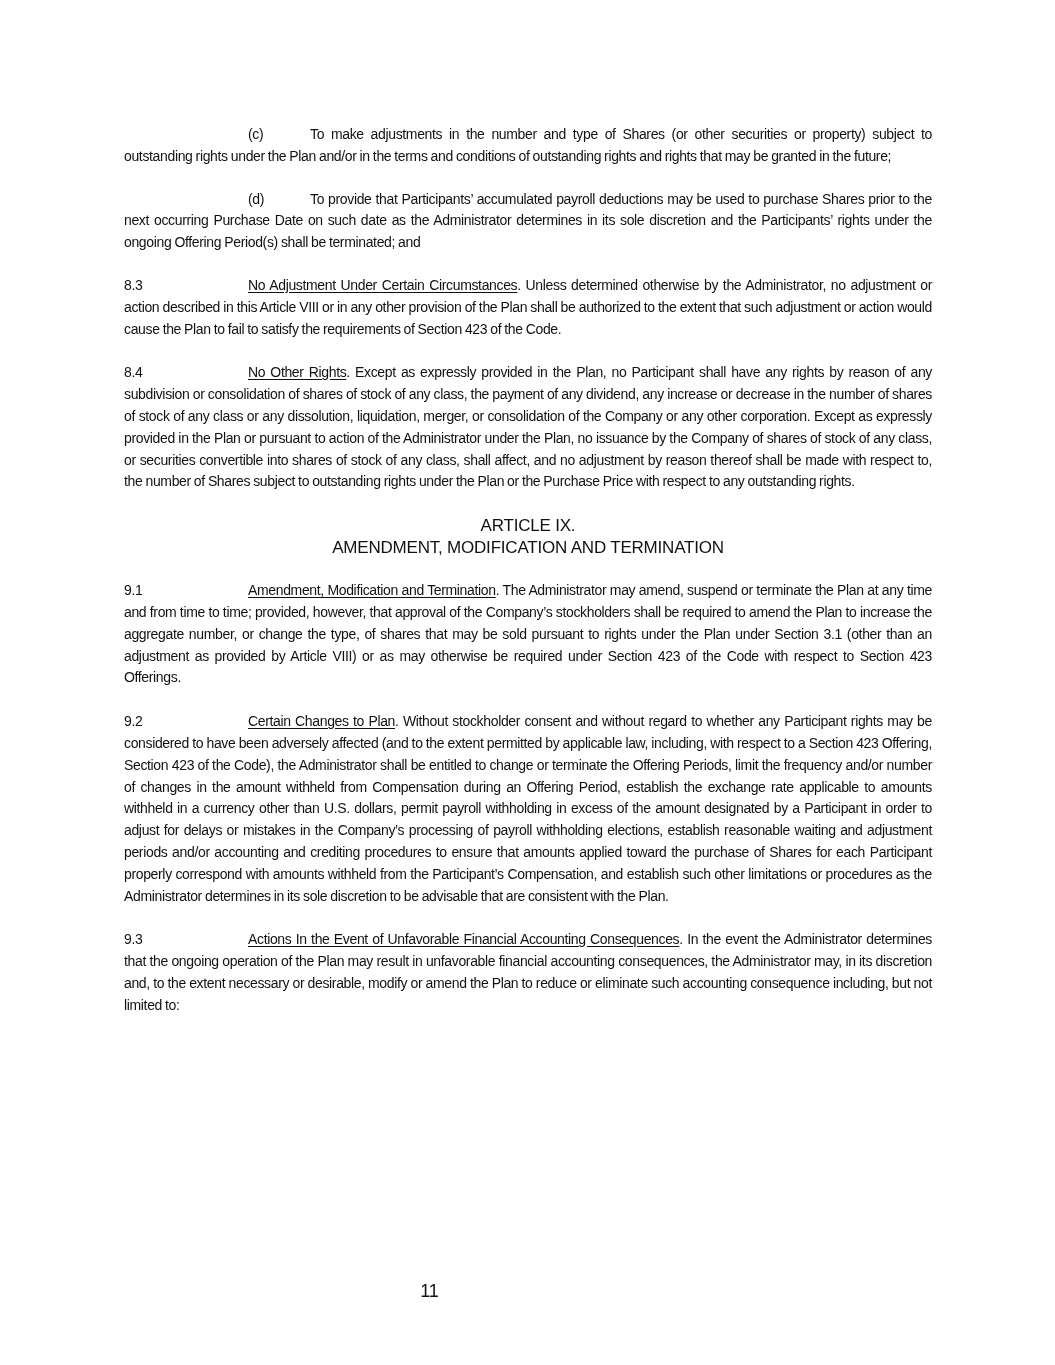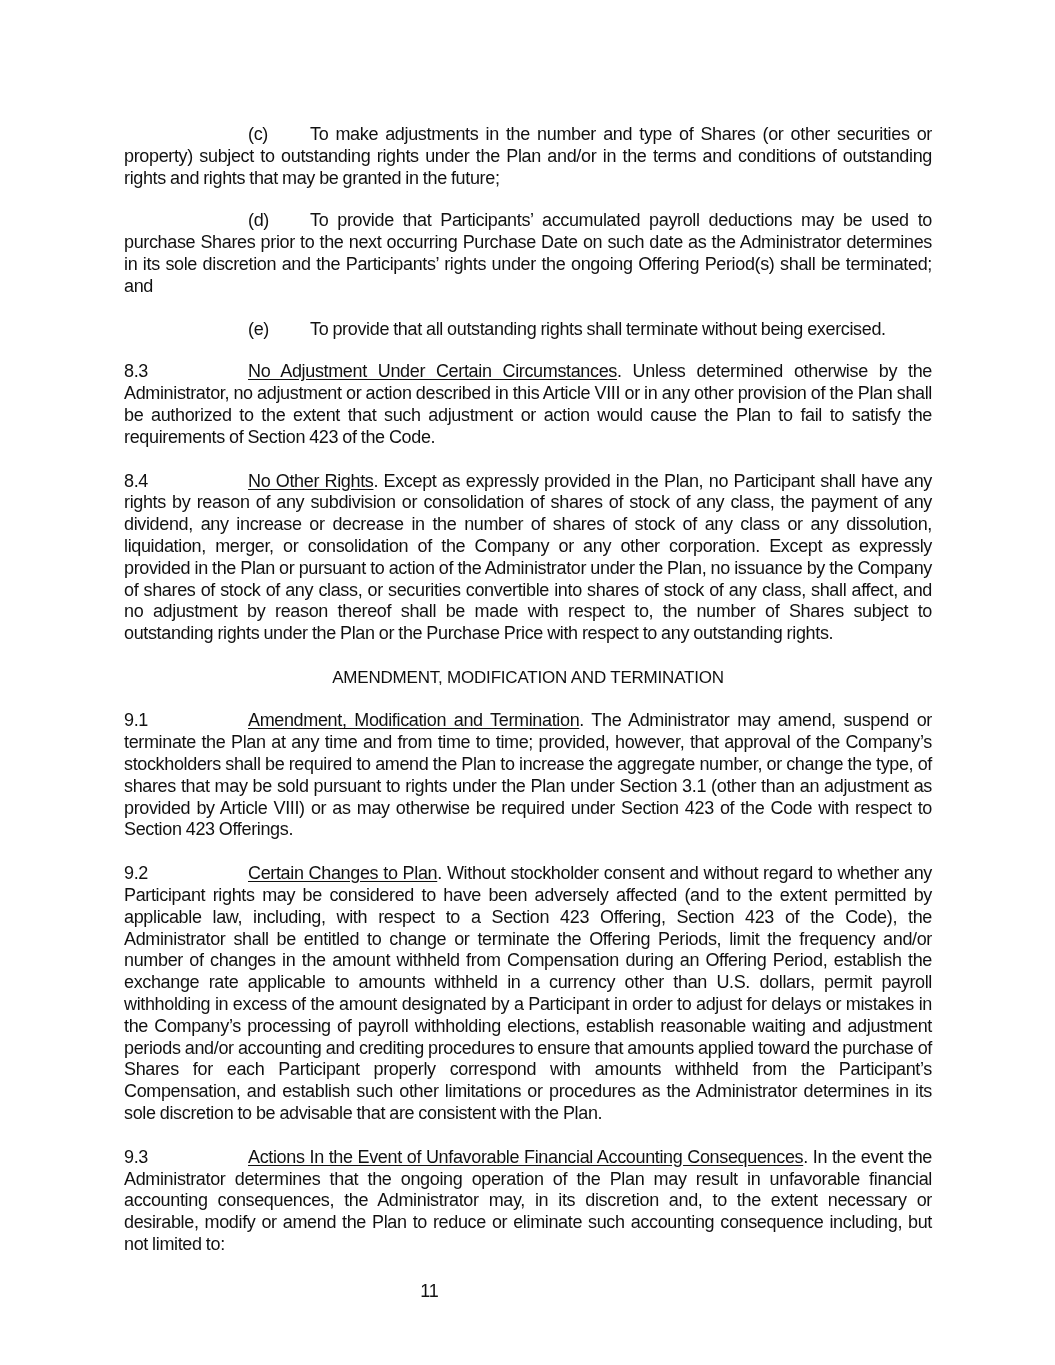--- a/index.html
+++ b/index.html
@@ -2,21 +2,21 @@
 <html><head>
 <meta charset="utf-8">
 <style>
   html, body { margin: 0; padding: 0; background: #ffffff; }
   body {
     width: 1055px; height: 1365px; position: relative; overflow: hidden;
     font-family: "Liberation Sans", sans-serif; color: #111111;
   }
   .page { position: absolute; left: 124px; top: 124px; width: 808px; }
   p {
-    margin: 0; font-size: 18px; line-height: 21.8px; text-align: justify;
+    margin: 0; font-size: 14px; line-height: 21.8px; text-align: justify;
     letter-spacing: -0.35px; word-spacing: -0.5px;
   }
   .indent { text-indent: 124px; }
   .sub { margin-bottom: 21px; }
   .sub .label { display: inline-block; width: 62px; text-indent: 0; }
   .sec { text-indent: 0; margin-bottom: 22px; }
   .sec .num-wrap { display: inline-block; width: 124px; text-indent: 0; }
   .sec .num-wrap span { display: inline-block; }
   .u { text-decoration: underline; text-underline-offset: 2px; margin-top: 22px; }
   .single { padding-left: 124px; text-indent: 0; text-align: left; }
@@ -25,27 +25,27 @@
 </style>
 </head>
 <body>
 
 <div class="page">
 
   <p class="indent sub"><span class="label">(c)</span><span>To make adjustments in the number and type of Shares (or other securities or property) subject to outstanding rights under the Plan and/or in the terms and conditions of outstanding rights and rights that may be granted in the future;</span></p>
 
   <p class="indent sub"><span class="label">(d)</span><span>To provide that Participants’ accumulated payroll deductions may be used to purchase Shares prior to the next occurring Purchase Date on such date as the Administrator determines in its sole discretion and the Participants’ rights under the ongoing Offering Period(s) shall be terminated; and</span></p>
 
-  <p class="single sub"><span class="label">(e)</span><span>To provide that all outstanding rights shall terminate without being exercised.</span></p>
 
   <p class="sec"><span class="num-wrap"><span>8.3</span></span><span class="u">No Adjustment Under Certain Circumstances</span><span>. Unless determined otherwise by the Administrator, no adjustment or action described in this Article VIII or in any other provision of the Plan shall be authorized to the extent that such adjustment or action would cause the Plan to fail to satisfy the requirements of Section 423 of the Code.</span></p>
 
   <p class="sec"><span class="num-wrap"><span>8.4</span></span><span class="u">No Other Rights</span><span>. Except as expressly provided in the Plan, no Participant shall have any rights by reason of any subdivision or consolidation of shares of stock of any class, the payment of any dividend, any increase or decrease in the number of shares of stock of any class or any dissolution, liquidation, merger, or consolidation of the Company or any other corporation. Except as expressly provided in the Plan or pursuant to action of the Administrator under the Plan, no issuance by the Company of shares of stock of any class, or securities convertible into shares of stock of any class, shall affect, and no adjustment by reason thereof shall be made with respect to, the number of Shares subject to outstanding rights under the Plan or the Purchase Price with respect to any outstanding rights.</span></p>
 
   <div class="heading">
+    <div>ARTICLE IX.</div>
     <div>AMENDMENT, MODIFICATION AND TERMINATION</div>
   </div>
 
   <p class="sec"><span class="num-wrap"><span>9.1</span></span><span class="u">Amendment, Modification and Termination</span><span>. The Administrator may amend, suspend or terminate the Plan at any time and from time to time; provided, however, that approval of the Company’s stockholders shall be required to amend the Plan to increase the aggregate number, or change the type, of shares that may be sold pursuant to rights under the Plan under Section 3.1 (other than an adjustment as provided by Article VIII) or as may otherwise be required under Section 423 of the Code with respect to Section 423 Offerings.</span></p>
 
   <p class="sec"><span class="num-wrap"><span>9.2</span></span><span class="u">Certain Changes to Plan</span><span>. Without stockholder consent and without regard to whether any Participant rights may be considered to have been adversely affected (and to the extent permitted by applicable law, including, with respect to a Section 423 Offering, Section 423 of the Code), the Administrator shall be entitled to change or terminate the Offering Periods, limit the frequency and/or number of changes in the amount withheld from Compensation during an Offering Period, establish the exchange rate applicable to amounts withheld in a currency other than U.S. dollars, permit payroll withholding in excess of the amount designated by a Participant in order to adjust for delays or mistakes in the Company’s processing of payroll withholding elections, establish reasonable waiting and adjustment periods and/or accounting and crediting procedures to ensure that amounts applied toward the purchase of Shares for each Participant properly correspond with amounts withheld from the Participant’s Compensation, and establish such other limitations or procedures as the Administrator determines in its sole discretion to be advisable that are consistent with the Plan.</span></p>
 
   <p class="sec"><span class="num-wrap"><span>9.3</span></span><span class="u">Actions In the Event of Unfavorable Financial Accounting Consequences</span><span>. In the event the Administrator determines that the ongoing operation of the Plan may result in unfavorable financial accounting consequences, the Administrator may, in its discretion and, to the extent necessary or desirable, modify or amend the Plan to reduce or eliminate such accounting consequence including, but not limited to:</span></p>
 
 </div>

